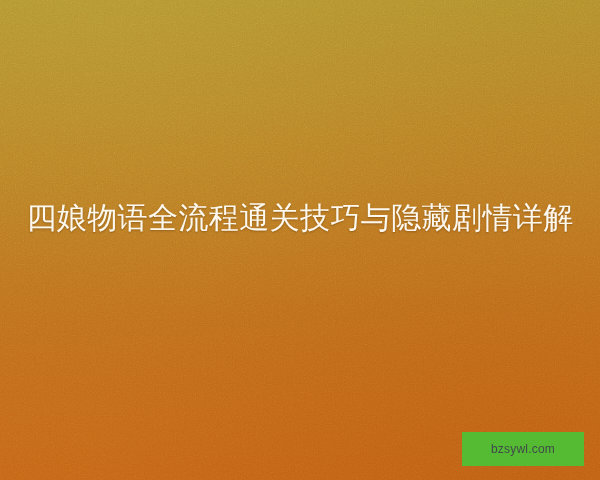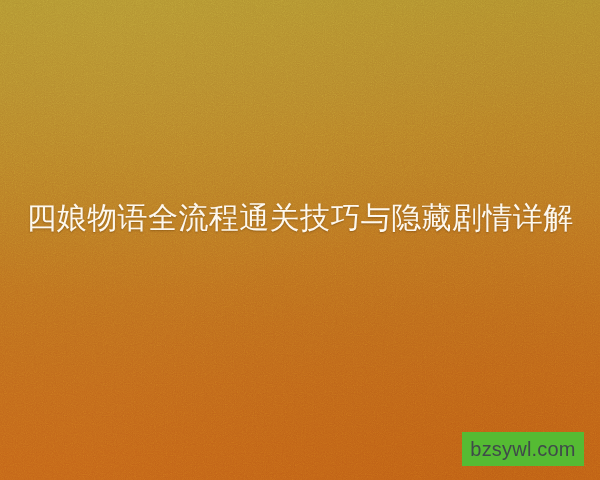--- a/index.html
+++ b/index.html
@@ -79,21 +79,21 @@
     top: 432px;
     width: 122px;
     height: 34px;
     background: #55bb33;
     display: flex;
     align-items: center;
     justify-content: center;
   }
   #watermark-text {
     color: #3f4a4a;
-    font-size: 20px;
+    font-size: 12px;
     line-height: 1;
     letter-spacing: 0.2px;
     font-family: "Liberation Sans", "DejaVu Sans", sans-serif;
   }
 </style>
 </head>
 <body>
 
 <div id="stage">
 

